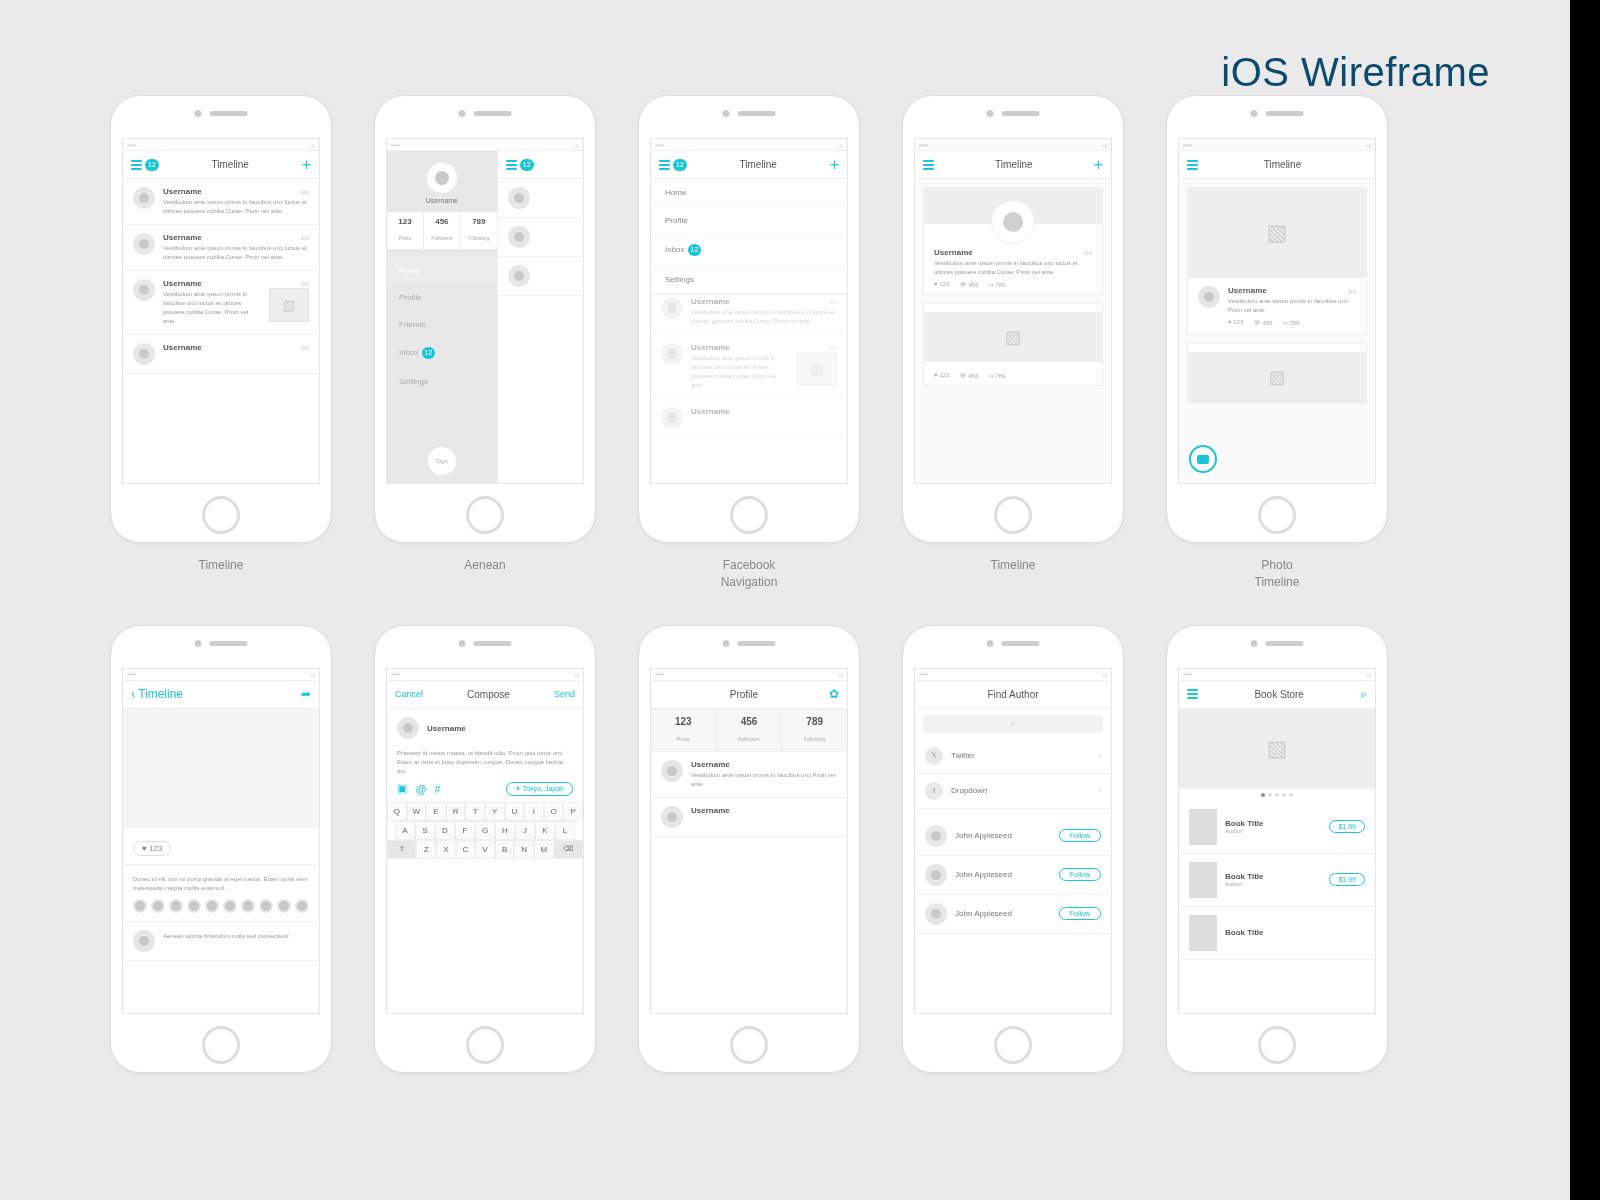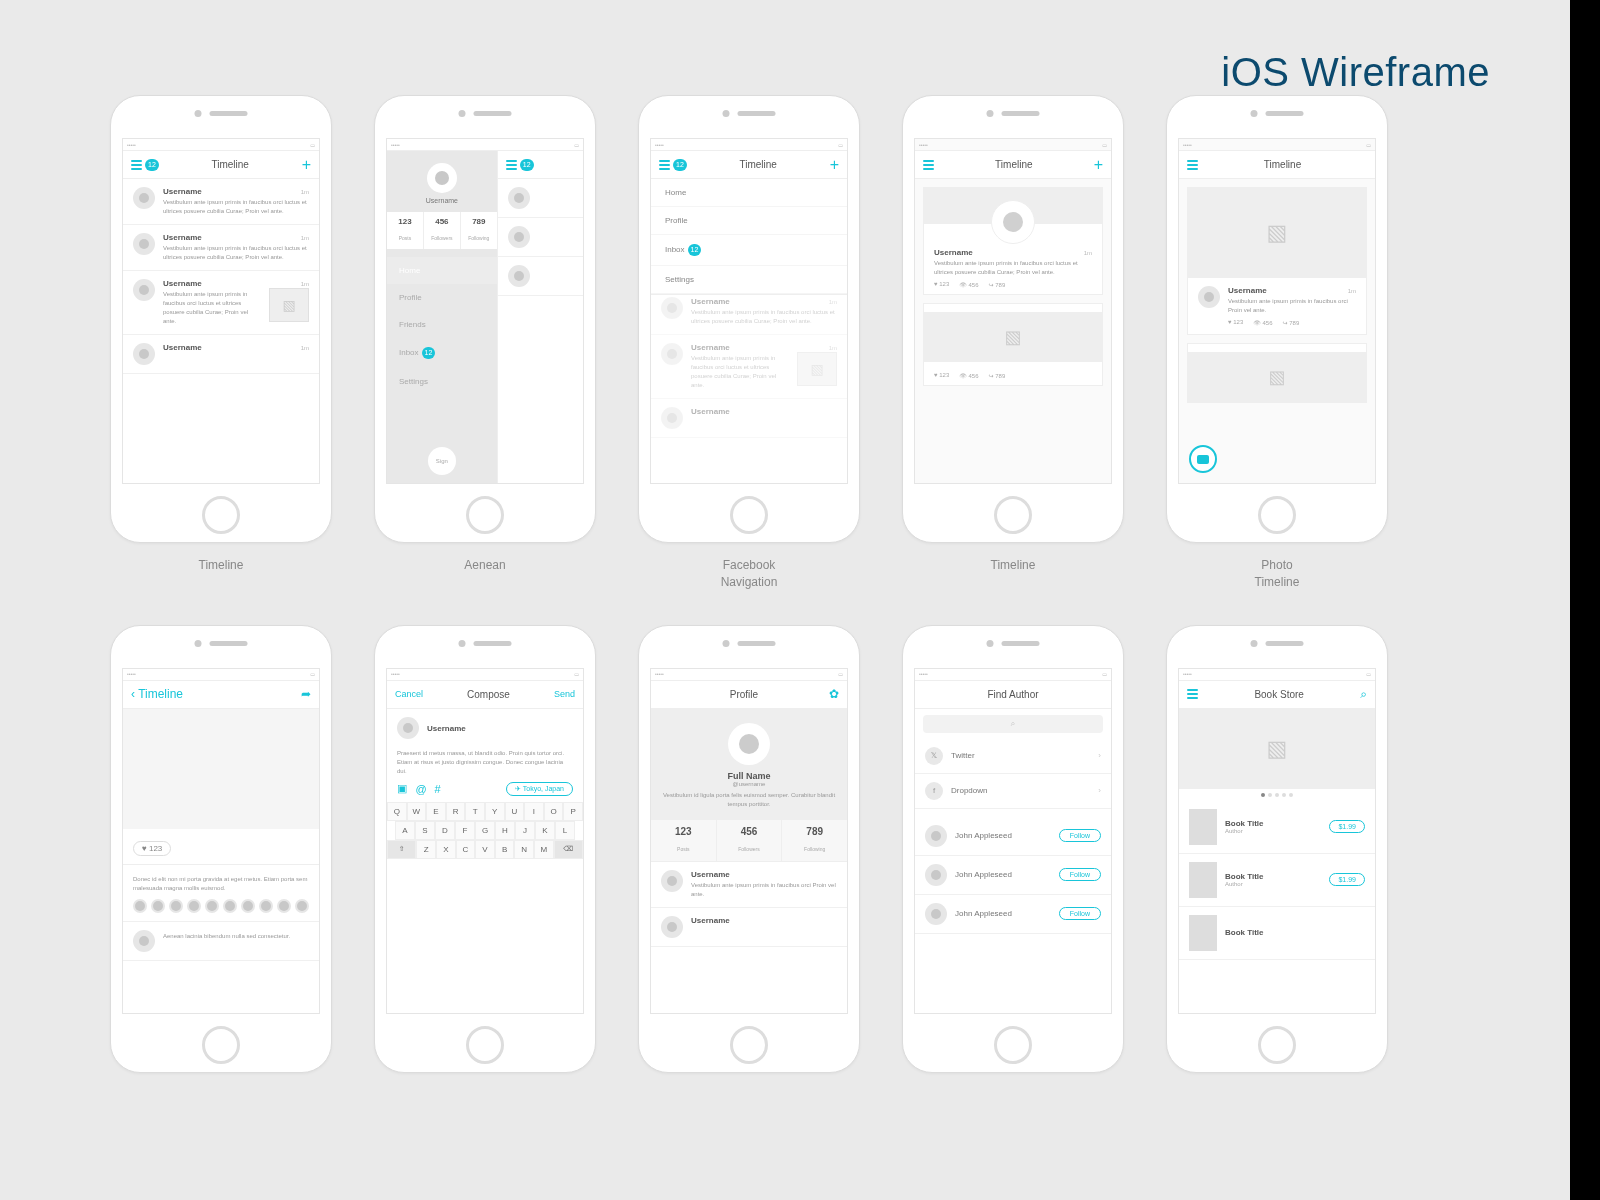--- a/index.html
+++ b/index.html
@@ -541,28 +541,20 @@
           <div class="status">
               <span>•••••</span>
               <span>▭</span>
             </div>
           <div class="nav">
             <span></span>
             <span class="nav-title">Profile</span>
             <span class="accent" style="font-size:12px">✿</span>
           </div>
           <div class="body" style="text-align:center">
-            <div style="background:#eee;padding:14px 10px 10px">
-              <div style="width:42px;height:42px;border-radius:50%;background:#fff;margin:0 auto;display:flex;align-items:center;justify-content:center">
-                  <span style="width:20px;height:20px;border-radius:50%;background:#ccc"></span>
-                </div>
-              <div style="font-size:9px;color:#555;font-weight:600;margin-top:6px">Full Name</div>
-              <div style="font-size:6px;color:#999">@username</div>
-              <div class="lorem" style="margin-top:4px">Vestibulum id ligula porta felis euismod semper. Curabitur blandit tempus porttitor.</div>
-            </div>
             <div class="prof-stats-row">
               <div class="prof-stat"><b>123</b><span>Posts</span></div>
               <div class="prof-stat"><b>456</b><span>Followers</span></div>
               <div class="prof-stat"><b>789</b><span>Following</span></div>
             </div>
             <div class="post" style="text-align:left">
                 <div class="avatar"></div>
                 <div class="post-body">
                   <div class="post-head">
                     <span class="uname">Username</span>

